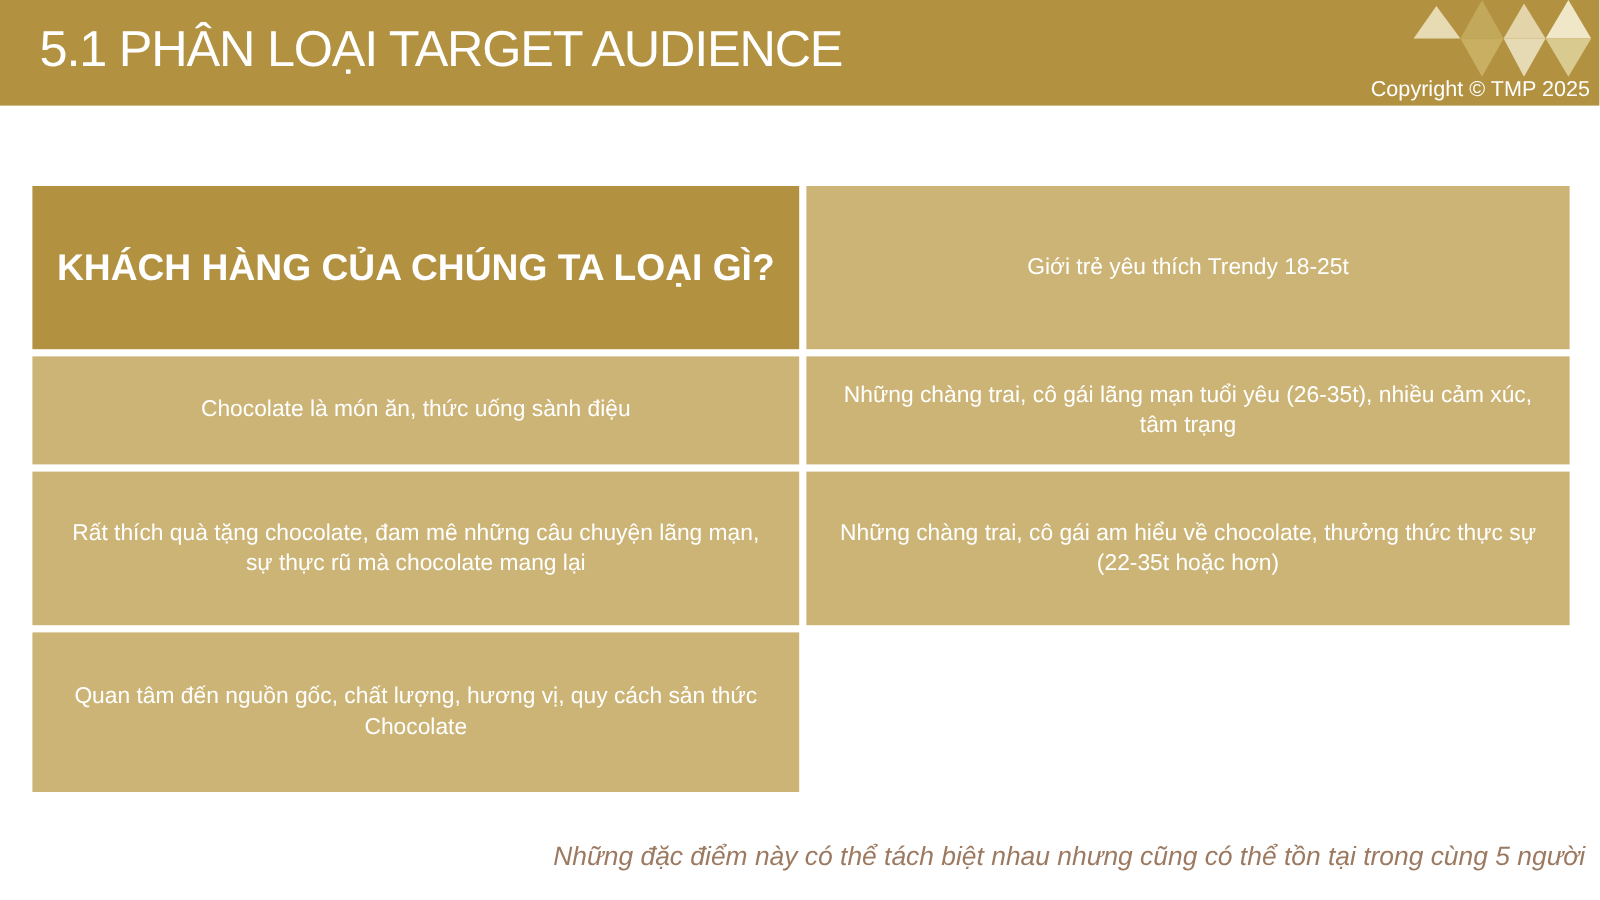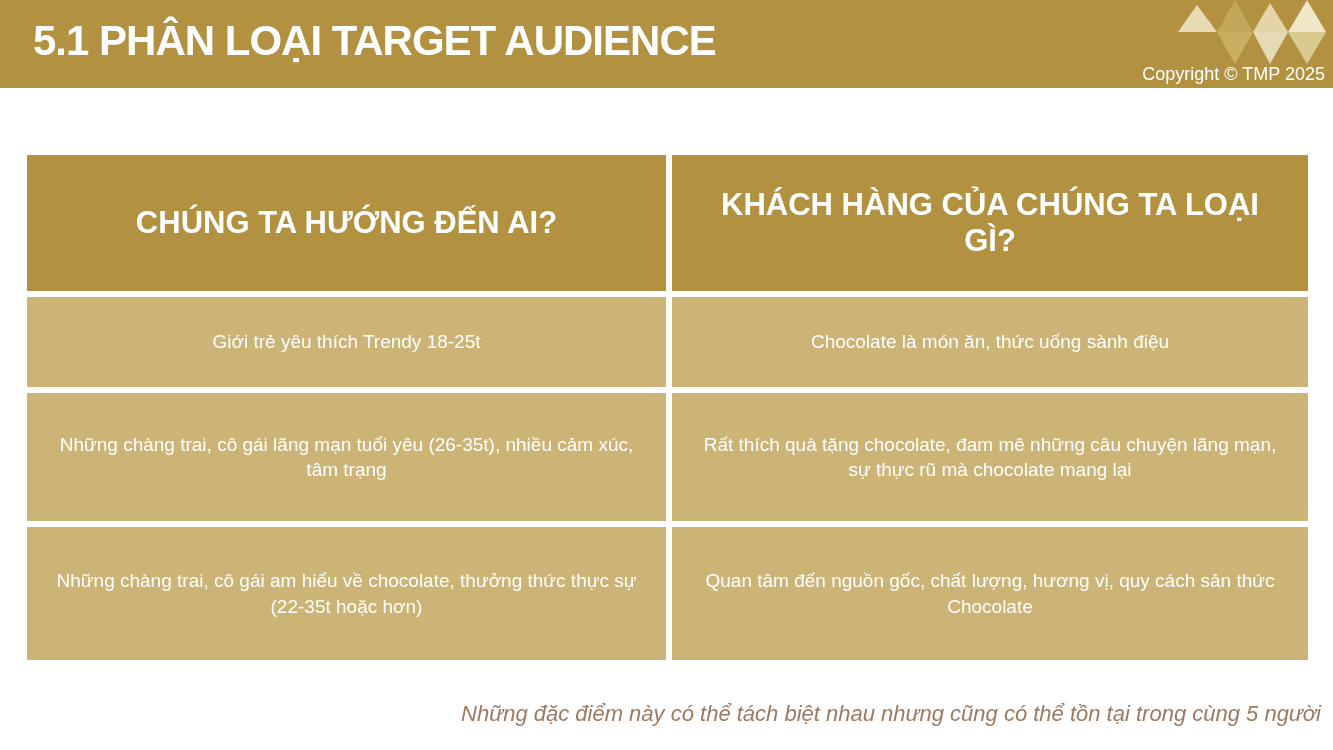--- a/index.html
+++ b/index.html
@@ -13,21 +13,21 @@
   
   .titlebar{
     position:absolute;top:0;left:0;
     width:1333px;height:88px;
     background:var(--header-gold,#B29140);
   }
   .page-title{
     position:absolute;left:33px;top:0;
     height:82px;display:flex;align-items:center;
     color:#ffffff;
-    font-size:42px;font-weight:bold;letter-spacing:-1px;
+    font-size:42px;font-weight:normal;letter-spacing:-1px;
     white-space:nowrap;
   }
   .tri-decor{
     position:absolute;top:0;right:0;
     width:160px;height:64px;
   }
   .copyright{
     position:absolute;right:8px;top:64px;
     color:#ffffff;font-size:18px;
     white-space:nowrap;
@@ -84,21 +84,20 @@
       <polygon points="134,0 115,32 153,32" fill="#F0E7C9"></polygon>
       <polygon points="44,32 80,32 62,64" fill="#C8AF62"></polygon>
       <polygon points="80,32 115,32 97,64" fill="#E5DAB3"></polygon>
       <polygon points="115,32 153,32 134,64" fill="#D9CA90"></polygon>
     </svg>
 
     <div class="copyright">Copyright © TMP 2025</div>
   </div>
 
   <div class="ta-table">
-    <div class="cell head">CHÚNG TA HƯỚNG ĐẾN AI?</div>
     <div class="cell head">KHÁCH HÀNG CỦA CHÚNG TA LOẠI GÌ?</div>
 
     <div class="cell body">Giới trẻ yêu thích Trendy 18-25t</div>
     <div class="cell body">Chocolate là món ăn, thức uống sành điệu</div>
 
     <div class="cell body">Những chàng trai, cô gái lãng mạn tuổi yêu (26-35t), nhiều cảm xúc, tâm trạng</div>
     <div class="cell body">Rất thích quà tặng chocolate, đam mê những câu chuyện lãng mạn, sự thực rũ mà chocolate mang lại</div>
 
     <div class="cell body">Những chàng trai, cô gái am hiểu về chocolate, thưởng thức thực sự (22-35t hoặc hơn)</div>
     <div class="cell body">Quan tâm đến nguồn gốc, chất lượng, hương vị, quy cách sản thức Chocolate</div>

